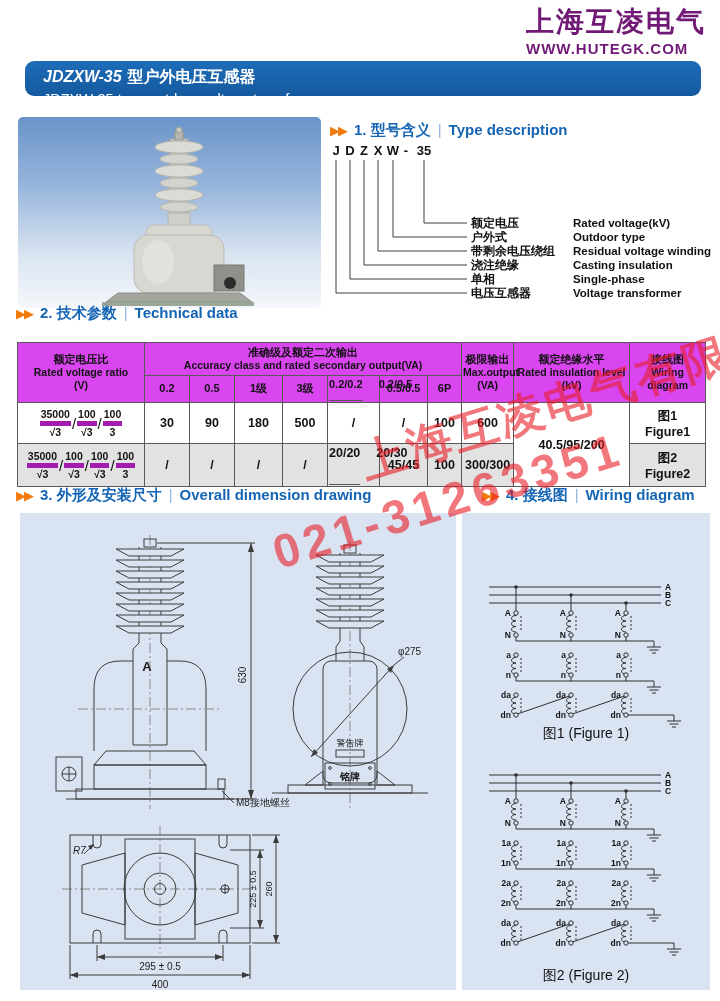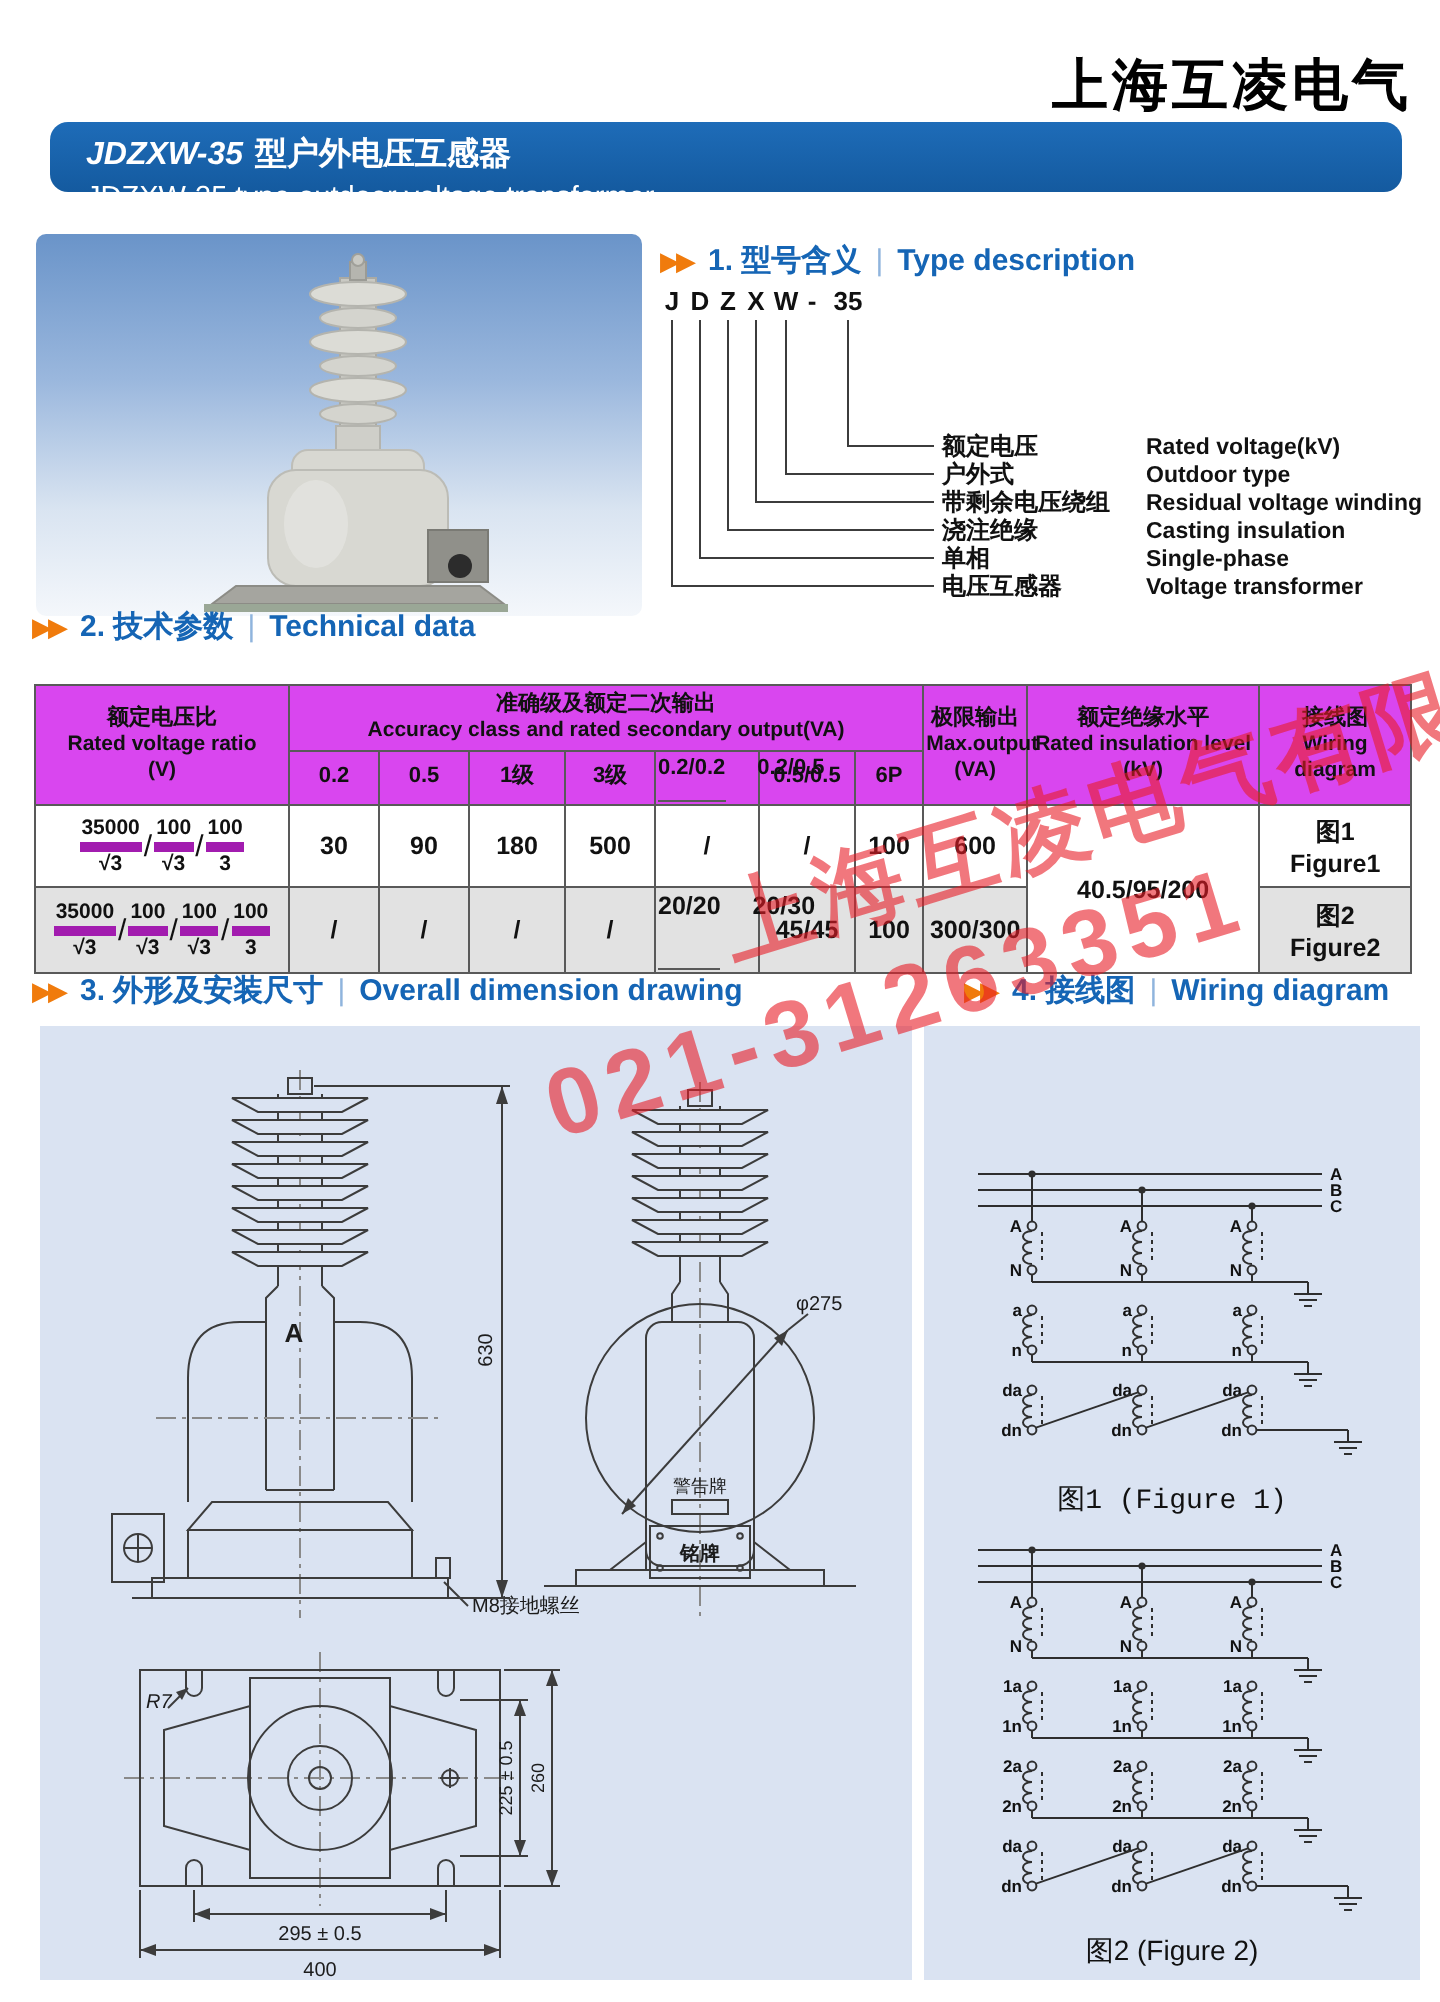--- a/index.html
+++ b/index.html
@@ -1,20 +1,20 @@
 <!DOCTYPE html>
 <html><head>
 <meta charset="utf-8">
 <style>
   html,body{margin:0;padding:0;background:#ffffff;}
   .page{position:relative;width:720px;height:1001px;background:#fff;overflow:hidden;
         font-family:"Liberation Sans",sans-serif;}
 
   
-  .logo{position:absolute;top:7px;right:14px;text-align:left;color:#000000;margin-top:21px;}
+  .logo{position:absolute;top:7px;right:14px;text-align:left;color:#701a75;}
   .logo-zh{font-size:28px;font-weight:800;letter-spacing:2px;line-height:1.1;}
   .logo-url{font-size:15px;font-weight:700;letter-spacing:1px;margin-top:2px;}
 
   
   .banner{position:absolute;left:25px;top:61px;width:676px;height:35px;border-radius:9px;
           background:linear-gradient(180deg,#1e6cb8,#145a9f);color:#fff;padding:6px 0 16px 18px;
           box-sizing:border-box;}
   .banner-l1{font-size:16px;font-weight:700;}
   .banner-l1 .model{font-style:italic;font-weight:800;margin-right:6px;}
   .banner-l2{font-size:14.5px;margin-top:3px;}
@@ -522,21 +522,21 @@
 
       <line x1="45" y1="64" x2="183" y2="64"></line>
       <use href="#gndS" transform="translate(183,64)"></use>
       <line x1="45" y1="104" x2="183" y2="104"></line>
       <use href="#gndS" transform="translate(183,104)"></use>
       <line x1="47" y1="136.8" x2="98" y2="119.2"></line>
       <line x1="102" y1="136.8" x2="153" y2="119.2"></line>
       <line x1="157.2" y1="138" x2="203" y2="138"></line>
       <use href="#gndS" transform="translate(203,138)"></use>
     </svg>
-    <div class="figcap" style="top:228px;font-family:Liberation Mono, monospace;">图1 (Figure 1)</div>
+    <div class="figcap" style="top:212px;">图1 (Figure 1)</div>
 
     <svg class="wd" style="position:absolute;left:9px;top:252px;" width="230" height="200" viewBox="0 0 230 200">
 
       <line x1="18" y1="10" x2="190" y2="10"></line>
       <line x1="18" y1="18" x2="190" y2="18"></line>
       <line x1="18" y1="26" x2="190" y2="26"></line>
       <text x="194" y="13">A</text>
       <text x="194" y="21">B</text>
       <text x="194" y="29">C</text>
 

